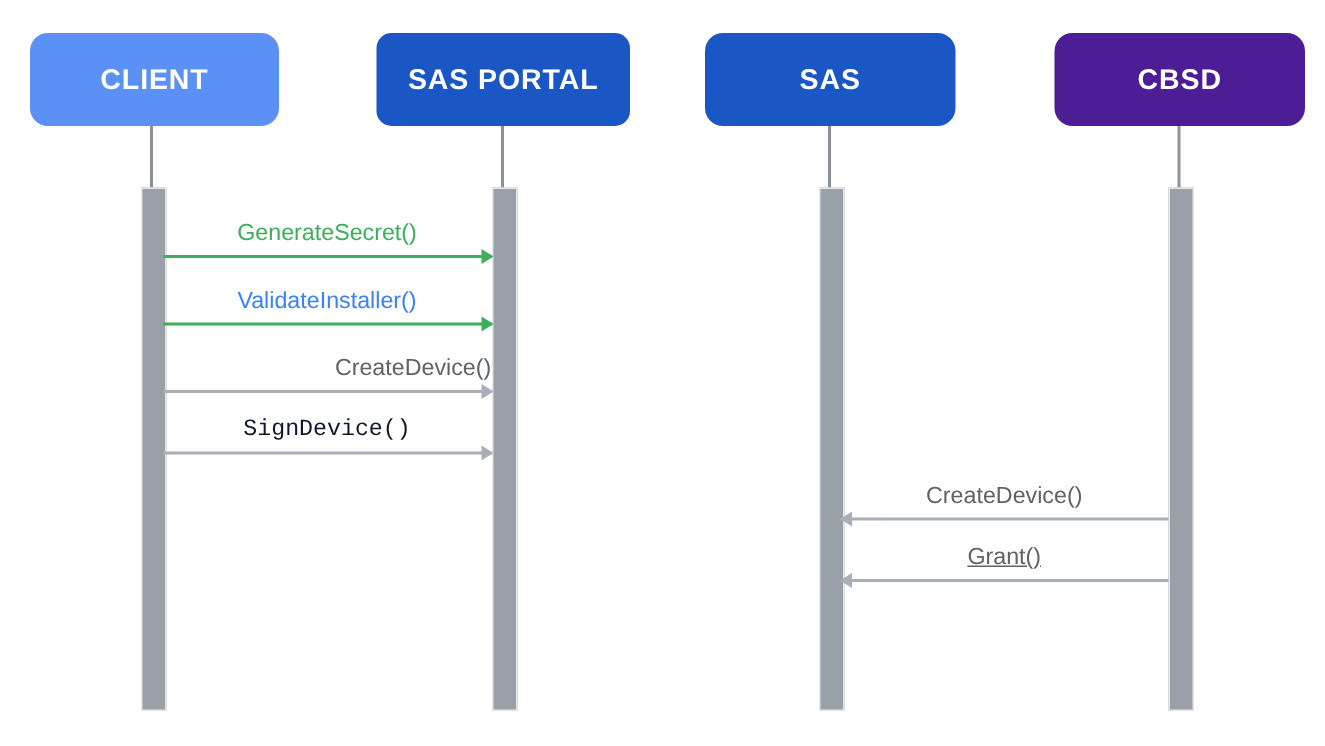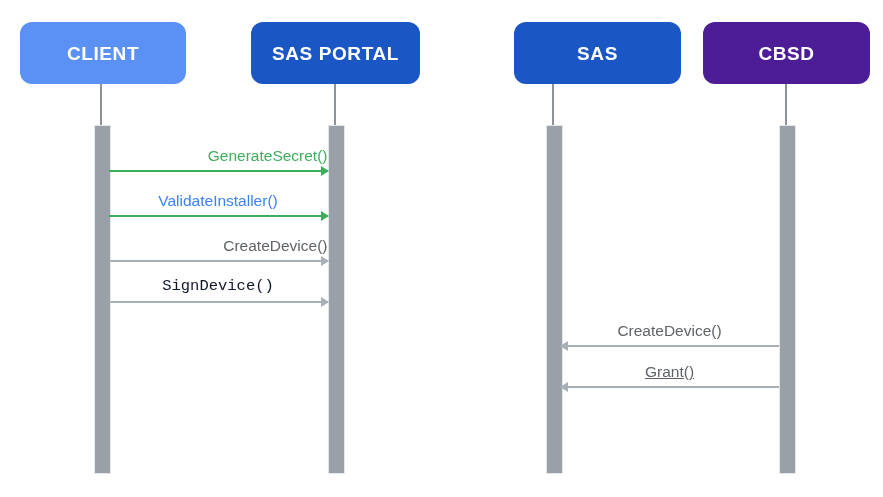--- a/index.html
+++ b/index.html
@@ -106,35 +106,35 @@
       <div class="activation-bar" style="left: 327.5px; top: 125px; height: 347px; background: rgb(154, 160, 168);"></div>
       <div class="lifeline-stem" style="left: 552.25px; top: 84px; height: 41px; background: rgb(141, 146, 153);"></div>
       <div class="activation-bar" style="left: 545.5px; top: 125px; height: 347px; background: rgb(154, 160, 168);"></div>
       <div class="lifeline-stem" style="left: 785.25px; top: 84px; height: 41px; background: rgb(141, 146, 153);"></div>
       <div class="activation-bar" style="left: 778.5px; top: 125px; height: 347px; background: rgb(154, 160, 168);"></div>
     </div>
   <div id="participants-layer">
       <div class="participant-box" style="left: 20px; top: 22px; width: 166px; height: 62px; background: rgb(91, 145, 245); color: rgb(255, 255, 255);">
         <span class="participant-label">CLIENT</span>
       </div>
-      <div class="participant-box" style="left: 251px; top: 22px; width: 169px; height: 62px; background: rgb(26, 86, 196); color: rgb(255, 255, 255);">
+      <div class="participant-box" style="left: 251px; top: 22px; width: 169px; height: 62px; background: rgb(26, 86, 196); color: rgb(255, 255, 255); border-radius: 10px;">
         <span class="participant-label">SAS PORTAL</span>
       </div>
-      <div class="participant-box" style="left: 470px; top: 22px; width: 167px; height: 62px; background: rgb(26, 86, 196); color: rgb(255, 255, 255); margin-left: 44px;">
+      <div class="participant-box" style="left: 470px; top: 22px; width: 167px; height: 62px; background: rgb(26, 86, 196); color: rgb(255, 255, 255);">
         <span class="participant-label">SAS</span>
       </div>
       <div class="participant-box" style="left: 703px; top: 22px; width: 167px; height: 62px; background: #4c1d95; color: rgb(255, 255, 255);">
         <span class="participant-label">CBSD</span>
       </div>
     </div>
   <div id="messages-layer">
       <div class="message dir-right" style="left: 108.5px; top: 170px; width: 219px;">
         <div class="message-line" style="background: rgb(61, 175, 92);"></div>
         <div class="message-head" style="border-left-color: rgb(61, 175, 92);"></div>
-        <div class="message-label" style="color: rgb(61, 175, 92); text-align: right;">GenerateSecret()</div>
+        <div class="message-label" style="color: rgb(61, 175, 92);">GenerateSecret()</div>
       </div>
       <div class="message dir-right" style="left: 108.5px; top: 215px; width: 219px;">
         <div class="message-line" style="background: rgb(61, 175, 92);"></div>
         <div class="message-head" style="border-left-color: rgb(61, 175, 92);"></div>
         <div class="message-label" style="color: #3b82f6;">ValidateInstaller()</div>
       </div>
       <div class="message dir-right" style="left: 108.5px; top: 260px; width: 219px;">
         <div class="message-line" style="background: rgb(169, 175, 182);"></div>
         <div class="message-head" style="border-left-color: rgb(169, 175, 182);"></div>
         <div class="message-label" style="color: rgb(95, 99, 104); text-align: right;">CreateDevice()</div>

